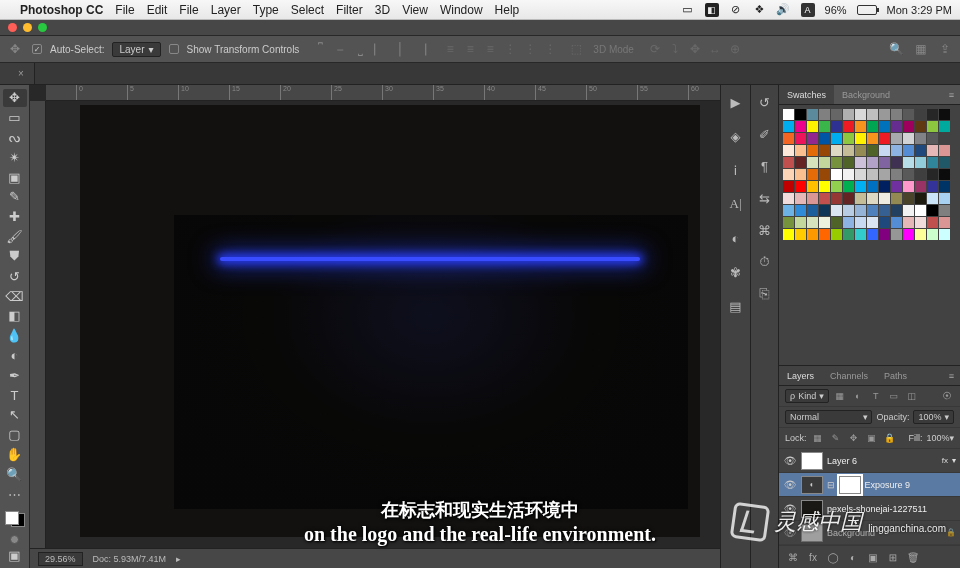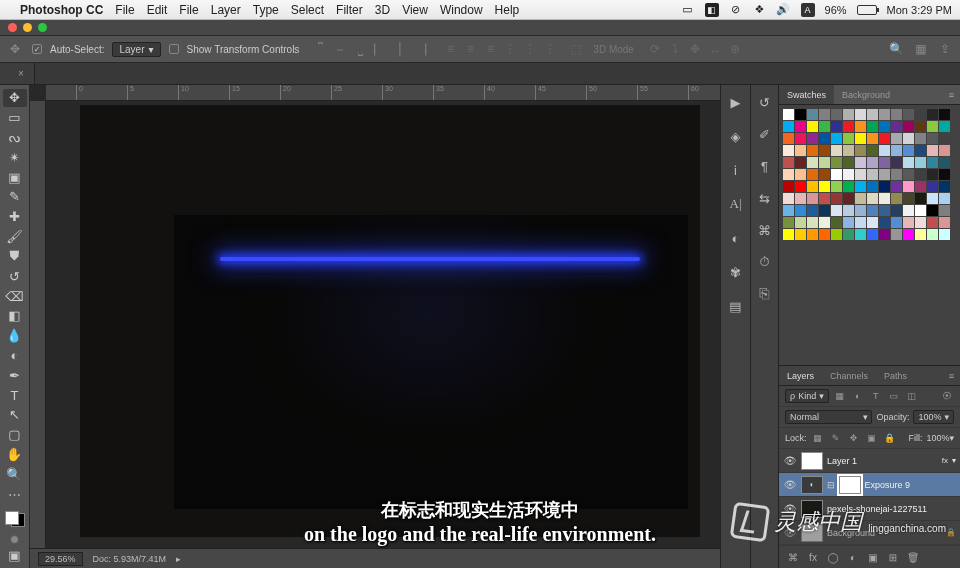--- a/index.html
+++ b/index.html
@@ -481,21 +481,21 @@
         <span class="ic2">✥</span>
         <span class="ic2">▣</span>
         <span class="ic2">🔒</span>
         <span style="margin-left:auto">Fill:</span>
         <span class="sel"><span>100%</span><span>▾</span></span>
       </div>
       <div class="layer-list">
         <div class="layer">
           <span class="eye">👁</span>
           <span class="thumb"></span>
-          <span class="name">Layer 1</span>
+          <span class="name">Layer 6</span>
           <span class="fx">fx</span>
             <span style="font-size:8px;color:#ddd;">▾</span>
         </div>
         <div class="layer sel">
           <span class="eye">👁</span>
           <span class="thumb" style="background:#3a3a3a;color:#ccc;">◐</span>
           <span class="link">⊟</span>
           <span class="thumb mask" style="outline:2px solid #fff;"></span>
           <span class="name">Exposure 9</span>
         </div>

